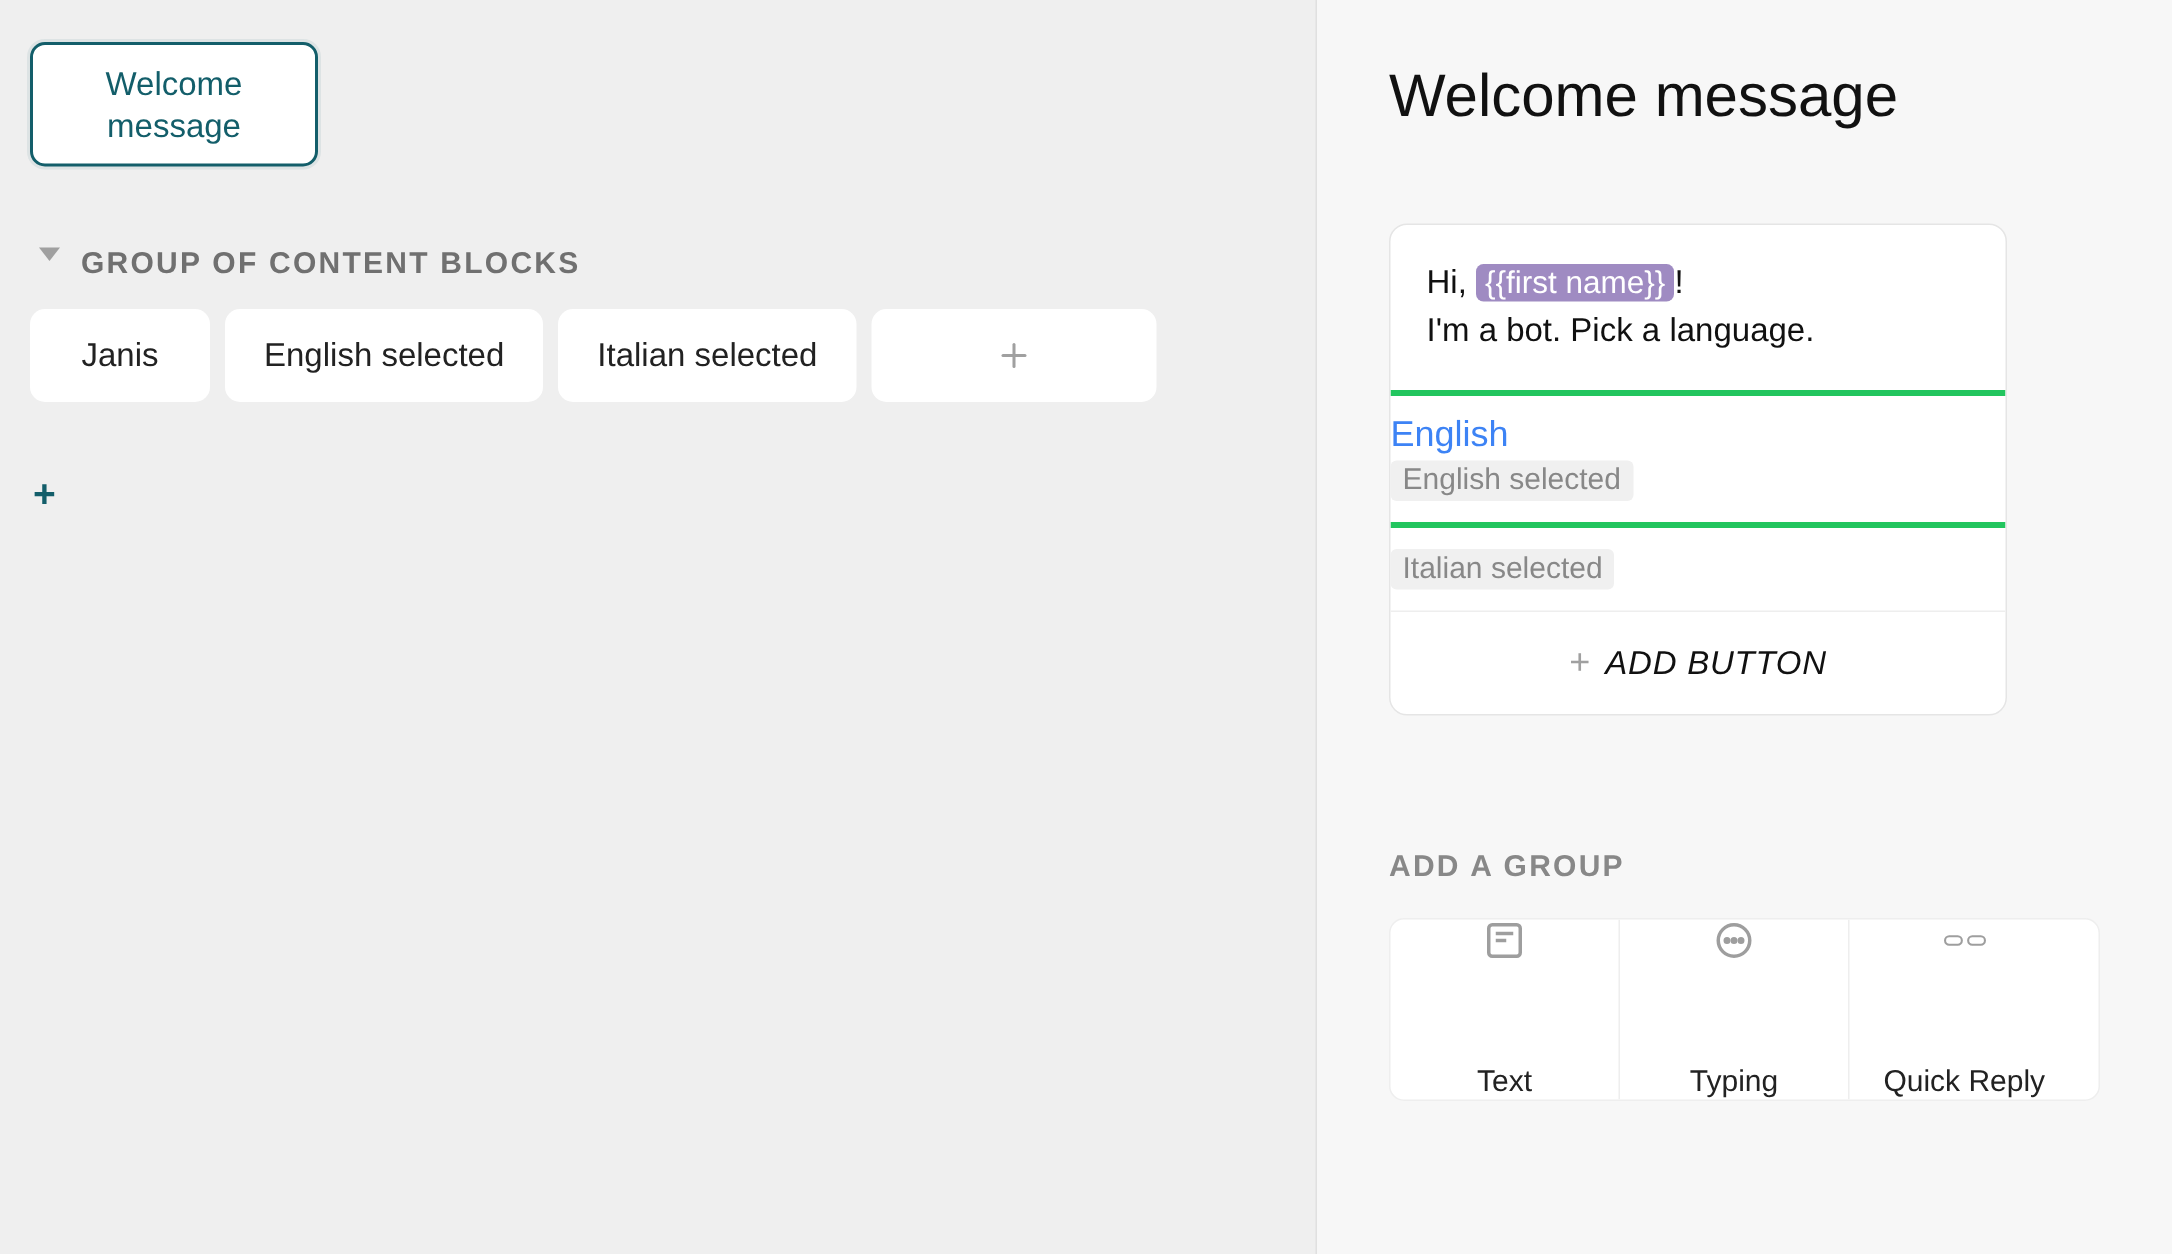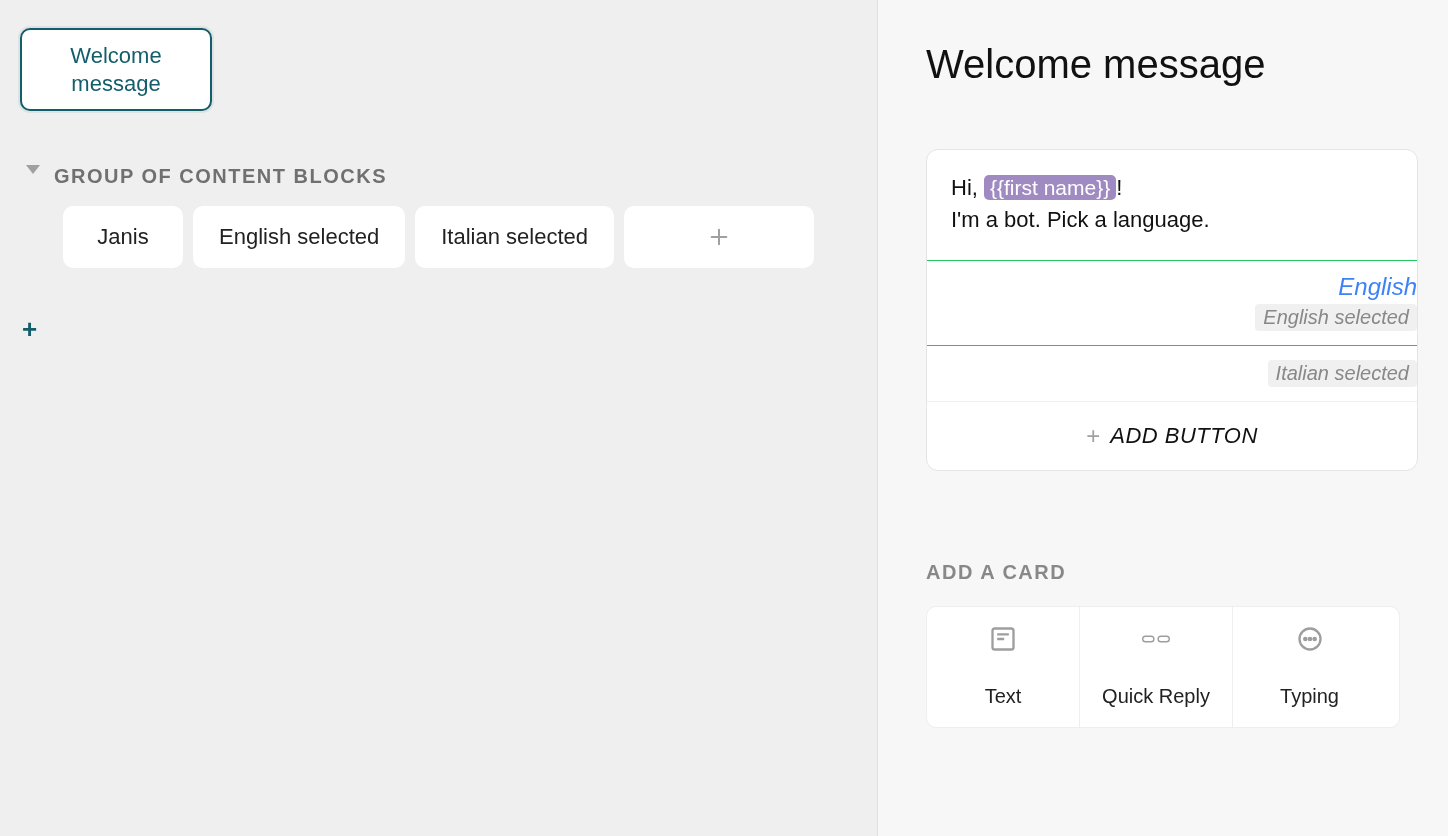--- a/index.html
+++ b/index.html
@@ -70,21 +70,20 @@
 .group-title {
   font-size: 20px;
   font-weight: 700;
   letter-spacing: 1.5px;
   color: #707070;
 }
 .block-row {
   display: flex;
   gap: 10px;
   margin-bottom: 48px;
-  justify-content: center;
 }
 .block-chip {
   background: #fff;
   border-radius: 10px;
   padding: 18px 26px;
   font-size: 22px;
   color: #222;
   cursor: pointer;
   min-width: 120px;
   text-align: center;
@@ -119,41 +118,40 @@
 .right-title {
   font-size: 40px;
   color: #111;
   margin-bottom: 62px;
 }
 .message-card {
   background: #fff;
   border: 1px solid #e5e5e5;
   border-radius: 12px;
   overflow: hidden;
-  width: 492px;
+  width: 412px;
 }
 .message-body {
   padding: 22px 24px 24px 24px;
   font-size: 22px;
   color: #111;
   line-height: 1.45;
 }
 .var-chip {
   background: #9f8bc2;
   color: #fff;
   padding: 1px 6px;
   border-radius: 5px;
   font-size: 21px;
 }
 .option-row {
-  border-top: 1px solid #22c55e;
+  border-top: 4px solid #22c55e;
   padding: 12px 0 14px 0;
-  text-align: right;
-  cursor: pointer;
-  font-style: italic;
+  text-align: left;
+  cursor: pointer;
 }
 .option-label {
   color: #3d83f5;
   font-size: 24px;
   line-height: 1.2;
 }
 .option-sub {
   color: #888;
   background: #f0f0f0;
   border-radius: 4px;
@@ -198,21 +196,21 @@
   border: 1px solid #eee;
   border-radius: 10px;
   overflow: hidden;
 }
 .card-type {
   flex: 0 0 153px;
   height: 120px;
   display: flex;
   flex-direction: column;
   align-items: center;
-  justify-content: center;
+  justify-content: space-between;
   gap: 32px;
   cursor: pointer;
   border-right: 1px solid #eee;
 }
 .card-type:last-child {
   border-right: none;
 }
 .card-type .ct-label {
   font-size: 20px;
   color: #222;
@@ -273,47 +271,47 @@
     </div>
     <div class="option-row">
       <div class="option-sub">Italian selected</div>
     </div>
     <div class="add-button-row">
       <span class="plus">+</span>
       <span class="add-button-text">ADD BUTTON</span>
     </div>
   </div>
 
-  <div class="add-card-label">ADD A CARD</div>
+  <div class="add-card-label">ADD A GROUP</div>
 
   <div class="card-types">
     <div class="card-type">
       <div class="ct-icon">
         <svg width="28" height="28" viewBox="0 0 24 24" fill="none" stroke="#9e9e9e" stroke-width="2">
           <rect x="3" y="3" width="18" height="18" rx="2"></rect>
           <line x1="7" y1="8" x2="17" y2="8"></line>
           <line x1="7" y1="12" x2="13" y2="12"></line>
         </svg>
       </div>
       <div class="ct-label">Text</div>
     </div>
     <div class="card-type">
       <div class="ct-icon">
-        <svg width="40" height="18" viewBox="0 0 40 18" fill="none" stroke="#9e9e9e" stroke-width="2">
-          <rect x="1" y="5" width="16" height="8" rx="4"></rect>
-          <rect x="23" y="5" width="16" height="8" rx="4"></rect>
-        </svg>
-      </div>
-      <div class="ct-label">Quick Reply</div>
-    </div>
-    <div class="card-type">
-      <div class="ct-icon">
         <svg width="28" height="28" viewBox="0 0 24 24" fill="none" stroke="#9e9e9e" stroke-width="2">
           <circle cx="12" cy="12" r="9"></circle>
           <circle cx="8" cy="12" r="1" fill="#9e9e9e"></circle>
           <circle cx="12" cy="12" r="1" fill="#9e9e9e"></circle>
           <circle cx="16" cy="12" r="1" fill="#9e9e9e"></circle>
         </svg>
       </div>
       <div class="ct-label">Typing</div>
     </div>
+    <div class="card-type">
+      <div class="ct-icon">
+        <svg width="40" height="18" viewBox="0 0 40 18" fill="none" stroke="#9e9e9e" stroke-width="2">
+          <rect x="1" y="5" width="16" height="8" rx="4"></rect>
+          <rect x="23" y="5" width="16" height="8" rx="4"></rect>
+        </svg>
+      </div>
+      <div class="ct-label">Quick Reply</div>
+    </div>
   </div>
 </div>
 
 </body></html>

